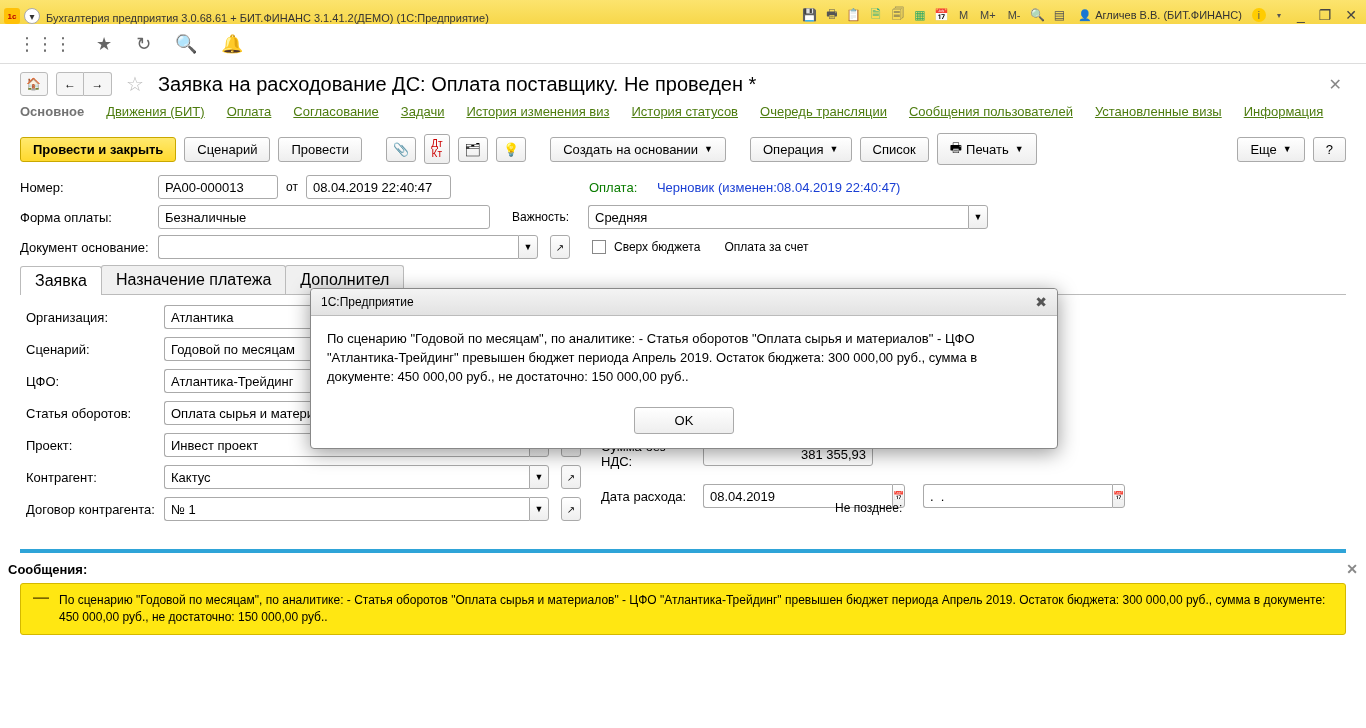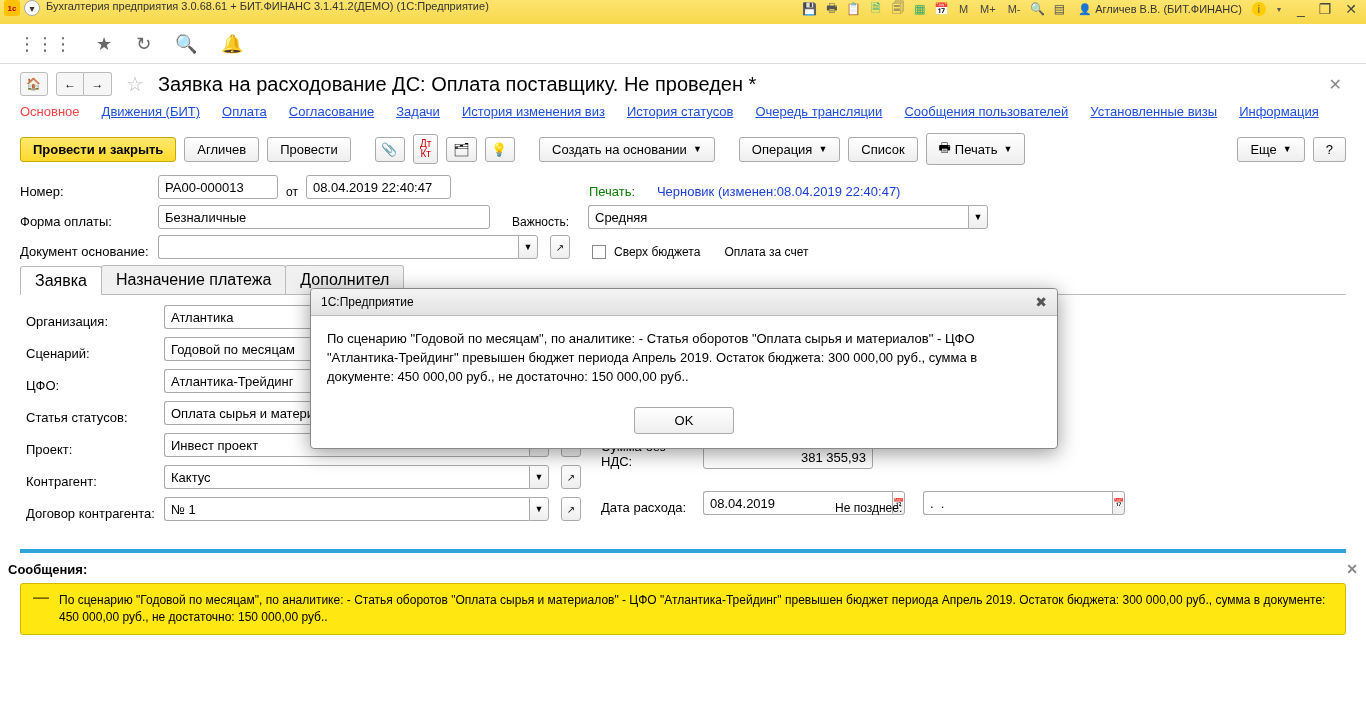--- a/index.html
+++ b/index.html
@@ -1,19 +1,19 @@
 <!DOCTYPE html>
 <html><head>
 <meta charset="utf-8">
 <style>
 * { box-sizing: border-box; margin: 0; padding: 0; }
 body { font-family: Arial, sans-serif; font-size: 12px; background: #fff; width: 1366px; height: 728px; overflow: hidden; position: relative; }
 
 
-.titlebar { height: 24px; background: linear-gradient(#fce46e,#f7d74a); display: flex; align-items: flex-start; padding: 0 4px; font-size: 11px; color: #333; }
+.titlebar { height: 24px; background: linear-gradient(#fce46e,#f7d74a); display: flex; align-items: flex-end; padding: 0 4px; font-size: 11px; color: #333; }
 .titlebar .logo { width: 16px; height: 16px; background: #ffc107; border-radius: 3px; margin-right: 4px; display:flex;align-items:center;justify-content:center;font-size:8px;font-weight:bold;color:#b00;}
 .titlebar .back { width: 16px; height: 16px; background:#fff; border:1px solid #aaa; border-radius:8px; margin-right:6px; display:flex; align-items:center; justify-content:center; font-size:10px;}
 .titlebar .title { flex: 1; }
 .titlebar .tb-icons { display:flex; gap:4px; align-items:center;}
 .titlebar .tb-icon { width:18px; height:18px; display:flex; align-items:center; justify-content:center; font-size:12px; color:#555; cursor:pointer;}
 .titlebar .tb-btn { padding:1px 4px; font-size:11px; color:#444;}
 .titlebar .user-badge { display:flex; align-items:center; gap:3px; padding:0 6px; color:#333;}
 .titlebar .win-btn { padding:0 5px; font-size:14px; color:#444;}
 
 
@@ -26,35 +26,35 @@
 .nav-pair { display:flex;}
 .nav-pair .nav-btn{ border-radius:0;}
 .nav-pair .nav-btn:first-child{border-radius:3px 0 0 3px;}
 .nav-pair .nav-btn:last-child{border-radius:0 3px 3px 0; border-left:none;}
 .page-header .star { font-size:20px; color:#bbb; margin:0 6px;}
 .page-header h1 { font-size:20px; font-weight:normal; }
 .page-header .close-x { margin-left:auto; font-size:16px; color:#888; cursor:pointer; padding-right:4px;}
 
 
 .nav-links { display:flex; gap:22px; padding: 4px 20px 10px;}
-.nav-links a { color:#1d4ed8; text-decoration:underline; cursor:pointer; font-size:13px;}
-.nav-links a.active { color:#ef4444; text-decoration:none; font-weight:normal;}
+.nav-links a { color:#4d7c0f; text-decoration:underline; cursor:pointer; font-size:13px;}
+.nav-links a.active { color:#737373; text-decoration:none; font-weight:bold;}
 
 
 .action-bar { display:flex; align-items:center; gap:8px; padding: 4px 20px 10px;}
 .btn { border:1px solid #aaa; background:linear-gradient(#fff,#eee); border-radius:3px; padding:4px 12px; font-size:13px; cursor:pointer; display:inline-flex; align-items:center; gap:4px;}
 .btn.yellow { background:linear-gradient(#ffe96e,#ffd92e); border-color:#c9a800; font-weight:bold;}
 .btn.icon-only { padding:4px 6px;}
 .btn .caret { font-size:9px; margin-left:2px;}
 .action-bar .spacer { flex:1;}
 .action-bar .sep { width:8px;}
 
 
 .form-area { padding: 0 20px;}
-.form-row { display:flex; align-items:flex-end; margin-bottom:6px; gap:8px;}
+.form-row { display:flex; align-items:center; margin-bottom:6px; gap:8px;}
 .lbl { width:130px; font-size:13px;}
 .lbl2 { width:94px; font-size:13px;}
 .input { border:1px solid #aaa; border-radius:3px; padding:3px 6px; font-size:13px; background:#fff; height:24px;}
 .status-label { color:#0a7c00; font-size:13px; margin-left:20px; width:60px;}
 .status-val { color:#1a3fd4; font-size:13px;}
 .select-wrap { display:flex;}
 .select-wrap .input { border-radius:3px 0 0 3px; border-right:none;}
 .select-wrap .dd { width:20px; border:1px solid #aaa; border-radius:0 3px 3px 0; background:linear-gradient(#fff,#eee); display:flex; align-items:center; justify-content:center; font-size:9px; cursor:pointer;}
 .pick { width:20px; height:24px; border:1px solid #aaa; border-radius:3px; background:linear-gradient(#fff,#eee); display:flex; align-items:center; justify-content:center; font-size:10px; margin-left:4px; cursor:pointer;}
 .chk { width:14px; height:14px; border:1px solid #888; background:#fff;}
@@ -149,21 +149,21 @@
   <a>История изменения виз</a>
   <a>История статусов</a>
   <a>Очередь трансляции</a>
   <a>Сообщения пользователей</a>
   <a>Установленные визы</a>
   <a>Информация</a>
 </div>
 
 <div class="action-bar">
   <button class="btn yellow">Провести и закрыть</button>
-  <button class="btn">Агличев</button>
+  <button class="btn">Сценарий</button>
   <button class="btn">Провести</button>
   <div class="sep"></div>
   <button class="btn icon-only">📎</button>
   <button class="btn icon-only" style="color:#c00;font-size:10px;line-height:1;">Дт<br>Кт</button>
   <button class="btn icon-only">🗂</button>
   <button class="btn icon-only">💡</button>
   <div class="sep"></div>
   <button class="btn">
       <span>Создать на основании</span>
       <span class="caret">▼</span>
@@ -183,21 +183,21 @@
   <button class="btn">?</button>
 </div>
 
 <div class="form-area">
 
   <div class="form-row">
     <span class="lbl">Номер:</span>
     <input class="input" style="width: 120px;" value="РА00-000013">
     <span>от</span>
     <input class="input" style="width: 145px;" value="08.04.2019 22:40:47">
-    <span class="status-label" style="margin-left:130px">Печать:</span>
+    <span class="status-label" style="margin-left:130px">Оплата:</span>
     <span class="status-val">Черновик (изменен:08.04.2019 22:40:47)</span>
   </div>
 
   <div class="form-row">
     <span class="lbl">Форма оплаты:</span>
     <input class="input" style="width: 332px;" value="Безналичные">
     <span style="width:68px;margin-left:14px;">Важность:</span>
     <div class="select-wrap" style="width:400px;">
       <input class="input" style="flex: 1 1 0%;" value="Средняя">
       <div class="dd">▼</div>
@@ -242,21 +242,21 @@
       </div>
       <div class="form-row">
           <span class="lbl">ЦФО:</span>
         <div class="select-wrap" style="flex:1;">
             <input class="input" style="flex: 1 1 0%;" value="Атлантика-Трейдинг">
             <div class="dd">▼</div>
           </div>
         <div class="pick">↗</div>
       </div>
       <div class="form-row">
-          <span class="lbl">Статья статусов:</span>
+          <span class="lbl">Статья оборотов:</span>
         <div class="select-wrap" style="flex:1;">
             <input class="input" style="flex: 1 1 0%;" value="Оплата сырья и материалов">
             <div class="dd">▼</div>
           </div>
         <div class="pick">↗</div>
       </div>
       <div class="form-row">
           <span class="lbl">Проект:</span>
         <div class="select-wrap" style="flex:1;">
             <input class="input" style="flex: 1 1 0%;" value="Инвест проект">

